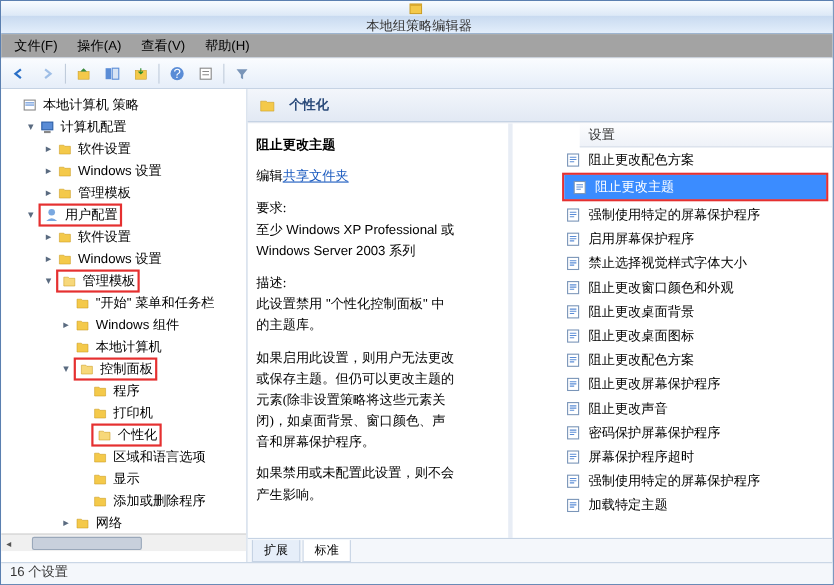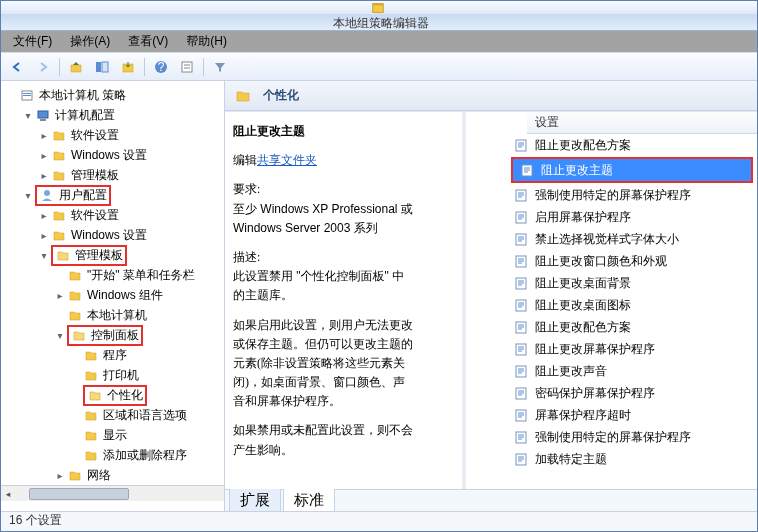--- a/index.html
+++ b/index.html
@@ -38,21 +38,21 @@
 .descpane .sect { margin-top: 10px; white-space: pre-wrap; word-break: break-word; font-family: Liberation Serif, serif; }
 .vsplit { width: 4px; background: #e8edf5; cursor: col-resize; }
 .listpane { flex: 1; display: flex; flex-direction: column; overflow: hidden; }
 .listhdr { height: 22px; background: linear-gradient(#fdfdfe,#eef2f8); border-bottom: 1px solid #d0d9e6; display: flex; align-items: center; padding-left: 8px; color: #333; margin-left: 20px; }
 .listbody { flex: 1; overflow: auto; }
 .row { display: flex; align-items: center; height: 22px; padding: 0 6px; gap: 6px; cursor: pointer; }
 .row.sel { background: #3b8cff; color: #fff; }
 .row .ricon { width: 16px; height: 16px; display: inline-flex; align-items: center; justify-content: center; }
 .redlist { border: 2px solid #e53030; margin: 1px 4px; }
 .tabs { height: 22px; border-top: 1px solid #c6d3e4; display: flex; align-items: center; padding-left: 4px; gap: 2px; background: #f4f7fb; }
-.tab { padding: 2px 10px; border: 1px solid #c6d3e4; border-top: none; background: #fff; cursor: pointer; font-size: 15px; }
+.tab { padding: 2px 10px; border: 1px solid #c6d3e4; border-top: none; background: #fff; cursor: pointer; font-size: 11px; }
 .tab.active { background: #e6eef9; }
 .status { height: 20px; border-top: 1px solid #c6d3e4; display: flex; align-items: flex-start; padding: 0 8px; background: #f4f7fb; color: #333; }
 .hscroll { height: 16px; background: #f0f0f0; border-top: 1px solid #d0d0d0; display: flex; align-items: center; }
 .hscroll .thumb { width: 100px; height: 12px; background: #c8d0dc; border: 1px solid #9aa8ba; margin-left: 14px; border-radius: 2px; }
 .hscroll .arrow { width: 14px; height: 14px; display: flex; align-items: center; justify-content: center; font-size: 9px; color: #555; }
 </style>
 </head>
 <body>
 
 <div class="titlebar">

